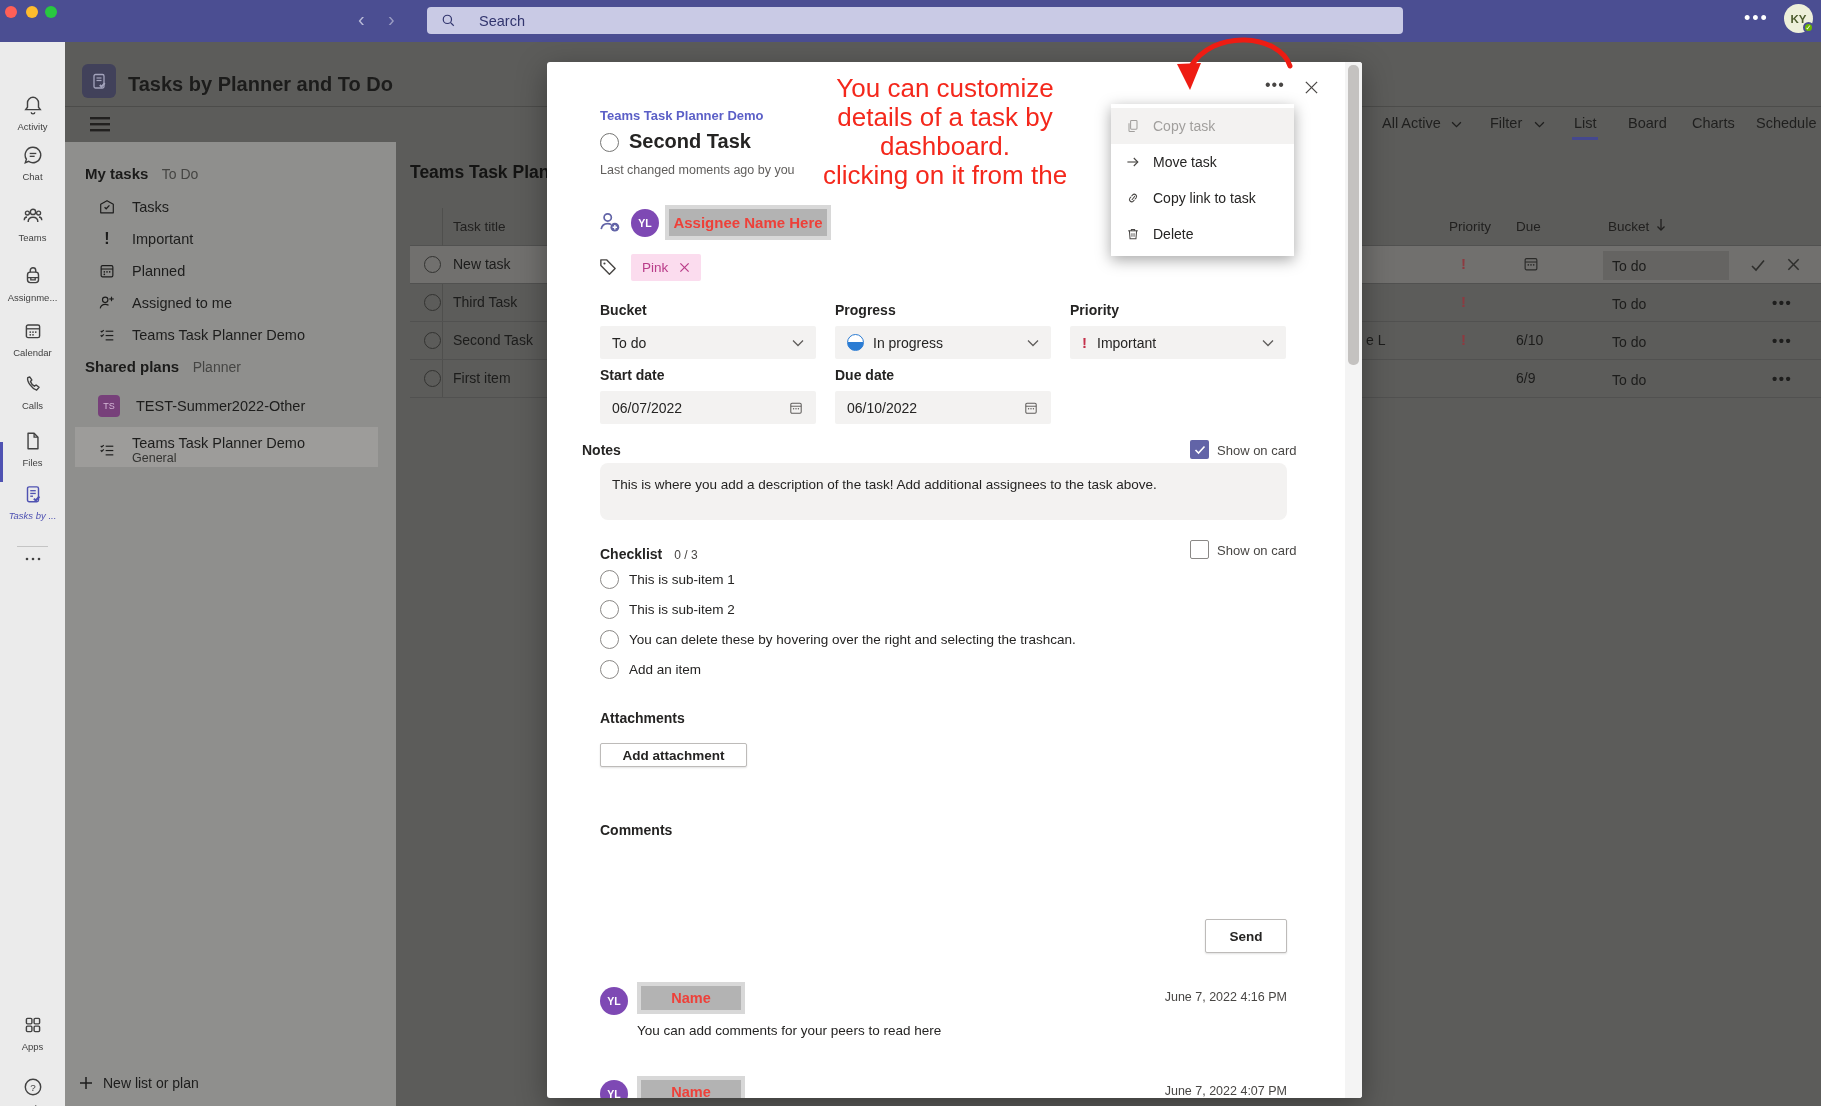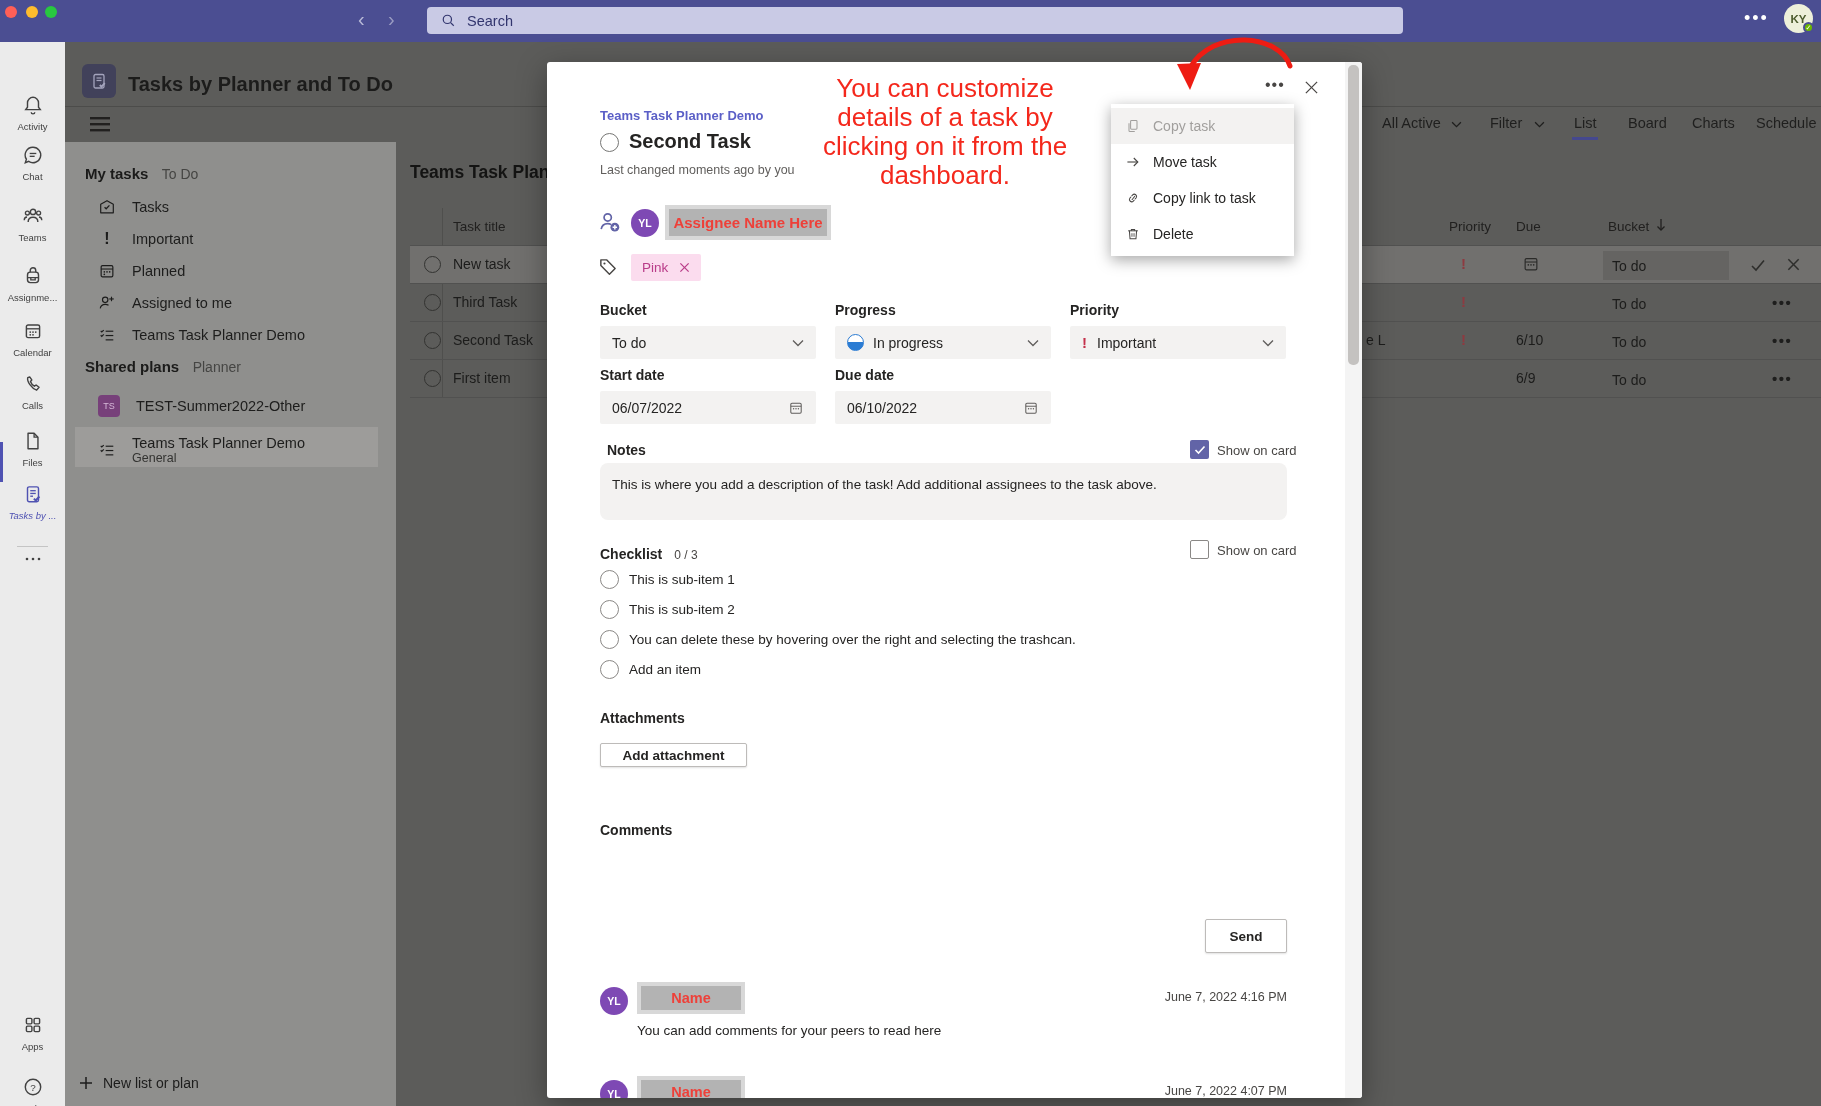--- a/index.html
+++ b/index.html
@@ -5,21 +5,21 @@
   * { margin:0; padding:0; box-sizing:border-box; }
   body { font-family:"Liberation Sans", sans-serif; background:#2a2a2a; }
   #screen { position:relative; width:1821px; height:1106px; overflow:hidden; background:#5c5c5a; }
   .abs { position:absolute; }
 
   
   .topbar { left:0; top:0; width:1821px; height:42px; background:#4b4e92; z-index:40; }
   .light { width:12px; height:12px; border-radius:50%; top:6px; }
   .navArrow { color:#b9bbd8; font-size:20px; top:8px; cursor:default; }
   .searchbox { left:427px; top:7px; width:976px; height:27px; background:#c9cae5; border-radius:4px;
-               display:flex; align-items:center; padding-left:14px; gap:11px; color:#32356e; font-size:14.5px; }
+               display:flex; align-items:center; padding-left:14px; gap:23px; color:#32356e; font-size:14.5px; }
   .topMore { color:#fff; font-size:18px; letter-spacing:2px; top:8px; left:1744px; }
   .avatar-ky { left:1784px; top:4px; width:29px; height:29px; border-radius:50%; background:#edf0da;
                color:#4a5a2b; font-size:11.5px; font-weight:bold; display:flex; align-items:center; justify-content:center; }
   .presence { left:1803px; top:22px; width:11px; height:11px; border-radius:50%; background:#6bb700; border:2px solid #4b4e92;
               color:#fff; font-size:7px; display:flex; align-items:center; justify-content:center; }
 
   
   .rail { left:0; top:42px; width:65px; height:1064px; background:#ebebeb; z-index:30; }
   .rail-item { width:65px; text-align:center; color:#424242; }
   .rail-item .lab { font-size:9.5px; margin-top:1px; }
@@ -470,21 +470,21 @@
       <span class="grow">06/10/2022</span>
       <svg width="16" height="16" viewBox="0 0 20 20">
           <rect x="3.5" y="4" width="13" height="12.5" rx="1.5" fill="none" stroke="#605e5c" stroke-width="1.3"></rect>
           <line x1="3.5" y1="7.8" x2="16.5" y2="7.8" stroke="#605e5c" stroke-width="1.2"></line>
           <circle cx="7" cy="11" r=".9" fill="#605e5c"></circle>
           <circle cx="10" cy="11" r=".9" fill="#605e5c"></circle>
           <circle cx="13" cy="11" r=".9" fill="#605e5c"></circle>
         </svg>
     </div>
 
-    <div class="m mlabel" style="left:60px;top:380px">Notes</div>
+    <div class="m mlabel" style="left:35px;top:380px">Notes</div>
     <div class="m chk on" style="left:643px;top:378px">
       <svg width="12" height="10" viewBox="0 0 12 10">
           <polyline points="1.5,5 4.5,8 10.5,1.5" fill="none" stroke="#fff" stroke-width="1.6"></polyline>
         </svg>
     </div>
     <div class="m msub" style="left:670px;top:381px">Show on card</div>
     <div class="m" style="left:53px;top:401px;width:687px;height:57px;background:#f3f2f1;border-radius:8px;padding:12px">
       <span class="mtext">This is where you add a description of the task! Add additional assignees to the task above.</span>
     </div>
 
@@ -566,21 +566,21 @@
           <line x1="8.7" y1="9" x2="8.7" y2="13.5" stroke="#484644" stroke-width="1.1"></line>
           <line x1="11.3" y1="9" x2="11.3" y2="13.5" stroke="#484644" stroke-width="1.1"></line>
         </svg>
       <span>Delete</span>
     </div>
   </div>
 
   <div class="abs anno">
     <div>You can customize</div>
     <div>details of a task by</div>
+    <div>dashboard.</div>
     <div>clicking on it from the</div>
-    <div>dashboard.</div>
   </div>
   <svg class="abs arrow-svg" width="170" height="75" viewBox="0 0 170 75">
     <path d="M150 40 C140 8, 72 2, 50 42" fill="none" stroke="#ee1c13" stroke-width="5" stroke-linecap="round"></path>
     <polygon points="37,38 61,37 50,64" fill="#ee1c13"></polygon>
   </svg>
 
 </div>
 
 </body></html>

